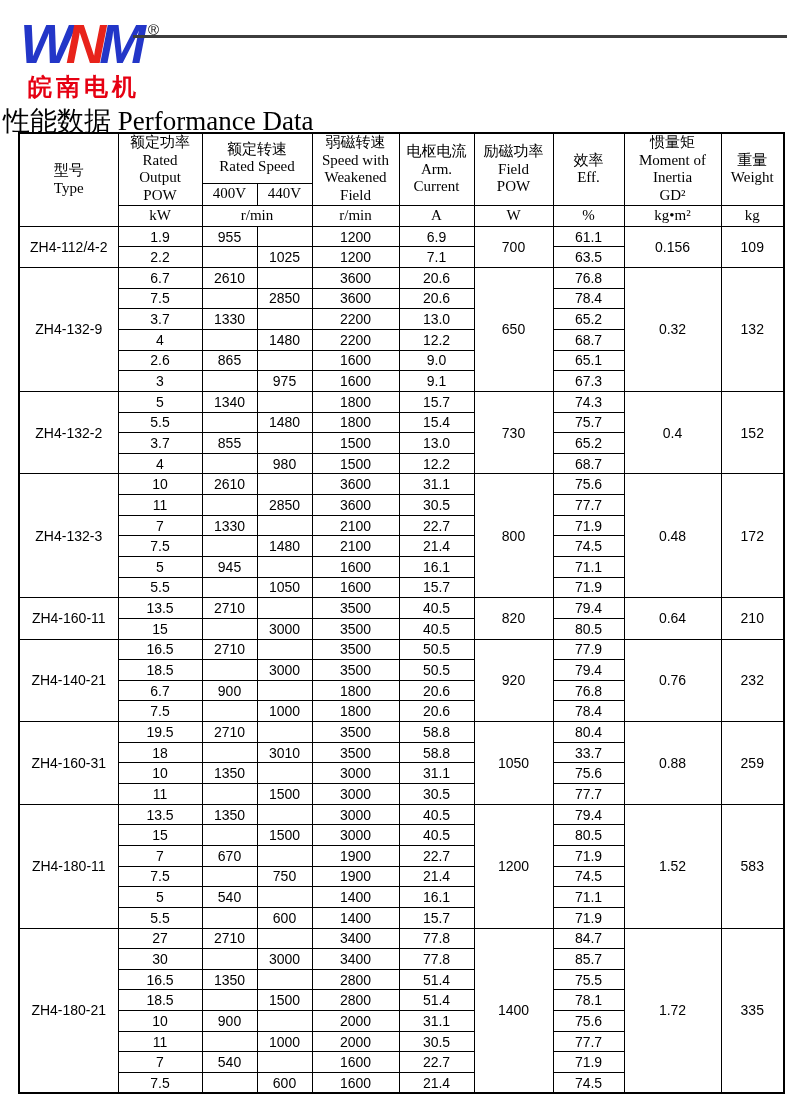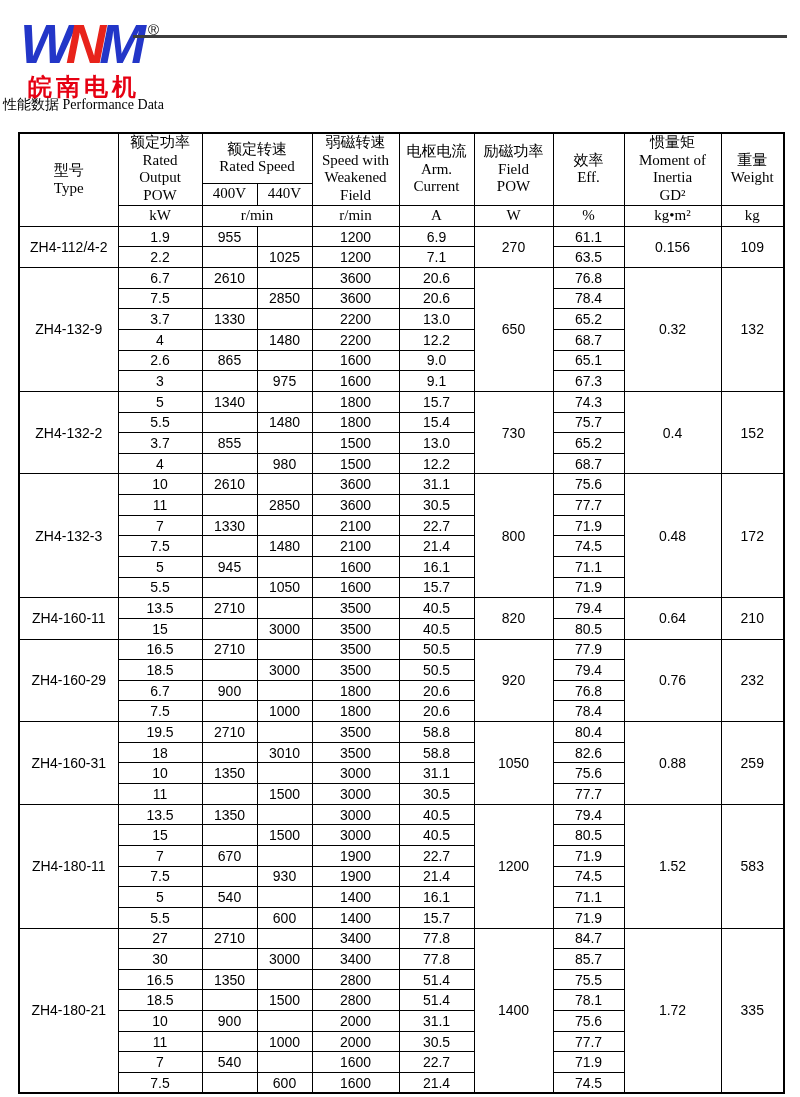--- a/index.html
+++ b/index.html
@@ -20,21 +20,21 @@
   }
   .logo-reg { font-style: normal; font-weight: 400; font-size: 15px; letter-spacing: 0;
               vertical-align: 28px; color: #111; margin-left: 9px;}
   .logo-sub {
     font-weight: 700; font-size: 24px; letter-spacing: 4px;
     margin-top: 2px; margin-left: 8px; line-height: 26px;
     font-family: "Liberation Sans", sans-serif;
   }
   .top-rule { position: absolute; left: 133px; top: 35px; width: 654px; height: 3px; background: #3d3d3d; }
   
-  .page-title { position: absolute; left: 3px; top: 96px; font-size: 14px; color: #000; }
+  .page-title { position: absolute; left: 3px; top: 103px; font-size: 27px; color: #000; }
   .page-title .zh { font-family: "Liberation Sans", sans-serif; font-weight: 500; }
   .page-title .en { font-family: "Liberation Serif", serif; }
   
   table.perf {
     position: absolute; left: 18px; top: 132px;
     width: 765px; table-layout: fixed;
     border-collapse: collapse;
   }
   table.perf th, table.perf td {
     border: 1px solid #000;
@@ -127,21 +127,21 @@
       </tr>
     </thead>
     <tbody>
         <tr>
           <td rowspan="2" class="type-cell">ZH4-112/4-2</td>
           <td>1.9</td>
           <td>955</td>
           <td></td>
           <td>1200</td>
           <td>6.9</td>
-          <td rowspan="2">270</td>
+          <td rowspan="2">700</td>
           <td>61.1</td>
           <td rowspan="2">0.156</td>
           <td rowspan="2">109</td>
         </tr>
         <tr>
           <td>2.2</td>
           <td></td>
           <td>1025</td>
           <td>1200</td>
           <td>7.1</td>
@@ -301,21 +301,21 @@
         </tr>
         <tr>
           <td>15</td>
           <td></td>
           <td>3000</td>
           <td>3500</td>
           <td>40.5</td>
           <td>80.5</td>
         </tr>
         <tr>
-          <td rowspan="4" class="type-cell">ZH4-160-29</td>
+          <td rowspan="4" class="type-cell">ZH4-140-21</td>
           <td>16.5</td>
           <td>2710</td>
           <td></td>
           <td>3500</td>
           <td>50.5</td>
           <td rowspan="4">920</td>
           <td>77.9</td>
           <td rowspan="4">0.76</td>
           <td rowspan="4">232</td>
         </tr>
@@ -354,21 +354,21 @@
           <td>80.4</td>
           <td rowspan="4">0.88</td>
           <td rowspan="4">259</td>
         </tr>
         <tr>
           <td>18</td>
           <td></td>
           <td>3010</td>
           <td>3500</td>
           <td>58.8</td>
-          <td>82.6</td>
+          <td>33.7</td>
         </tr>
         <tr>
           <td>10</td>
           <td>1350</td>
           <td></td>
           <td>3000</td>
           <td>31.1</td>
           <td>75.6</td>
         </tr>
         <tr>
@@ -403,21 +403,21 @@
           <td>7</td>
           <td>670</td>
           <td></td>
           <td>1900</td>
           <td>22.7</td>
           <td>71.9</td>
         </tr>
         <tr>
           <td>7.5</td>
           <td></td>
-          <td>930</td>
+          <td>750</td>
           <td>1900</td>
           <td>21.4</td>
           <td>74.5</td>
         </tr>
         <tr>
           <td>5</td>
           <td>540</td>
           <td></td>
           <td>1400</td>
           <td>16.1</td>

